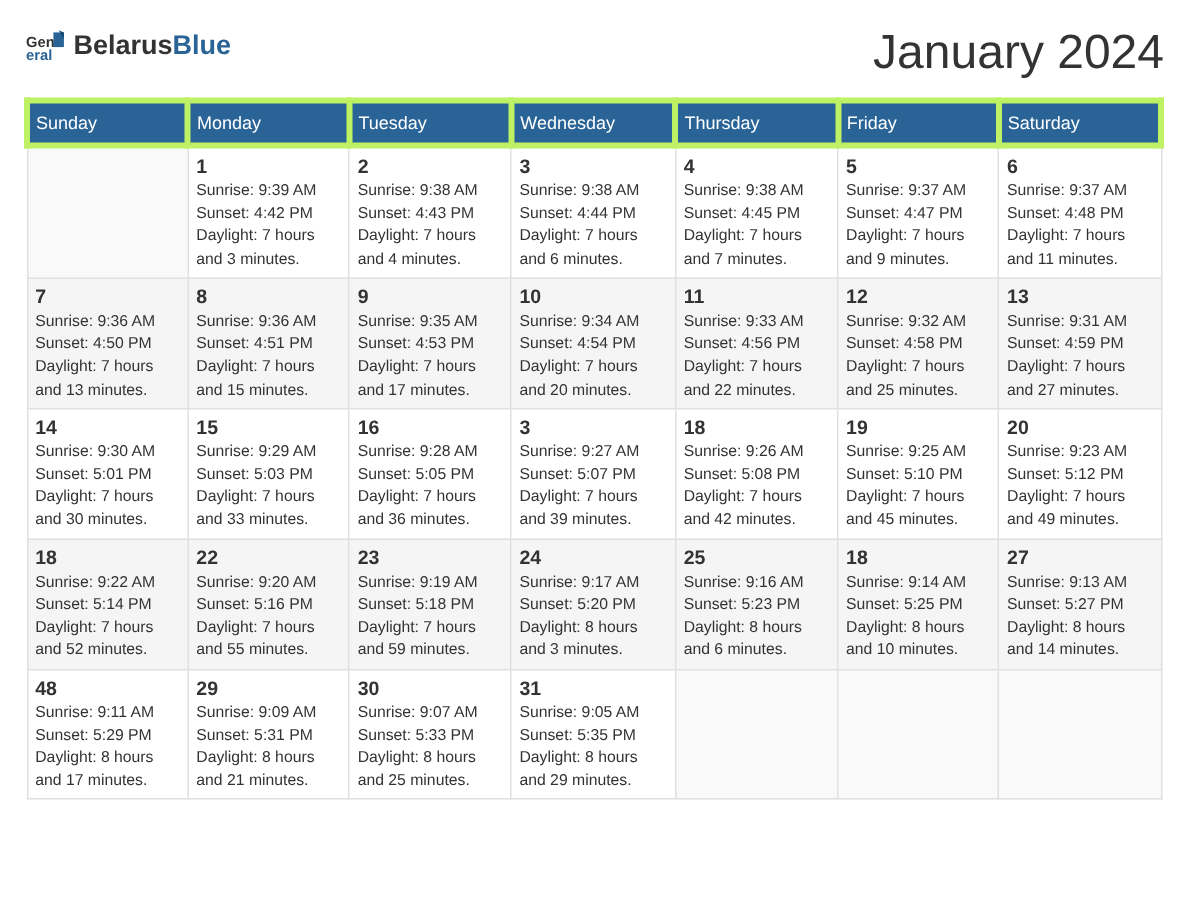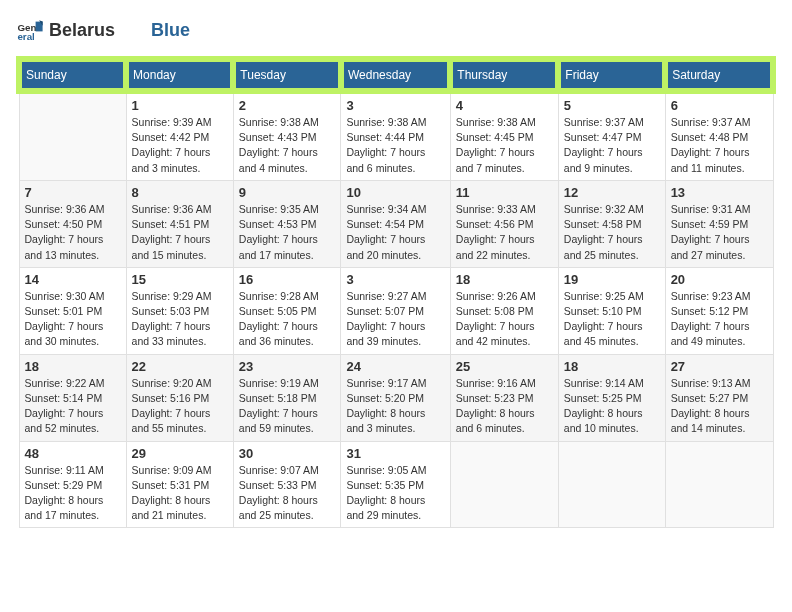--- a/index.html
+++ b/index.html
@@ -44,21 +44,21 @@
     }
     thead tr {
       background-color: #2a6496;
       color: #fff;
     }
     thead th {
       padding: 6px 4px;
       text-align: left;
       font-weight: normal;
       font-size: 12px;
-      border: 6px solid #bef264;
+      border: 4px solid #bef264;
     }
     tbody tr {
       border-bottom: 1px solid #ddd;
     }
     tbody td {
       vertical-align: top;
       padding: 4px 5px;
       border: 1px solid #e0e0e0;
       min-height: 70px;
       width: 113px;
@@ -90,24 +90,25 @@
 
 <div class="header">
   <div class="logo">
     <svg class="logo-icon" viewBox="0 0 40 40" xmlns="http://www.w3.org/2000/svg">
       <text x="2" y="22" font-size="14" font-weight="bold" fill="#333">Gen</text>
       <text x="2" y="34" font-size="14" font-weight="bold" fill="#2a6496">eral</text>
       <polygon points="28,8 38,8 38,22 28,22" fill="#2a6496"></polygon>
       <polygon points="33,6 38,8 38,14" fill="#1a4a70"></polygon>
     </svg>
     <div>
-      <span style="font-size:18px;font-weight:bold;color:#333;">Belarus</span><span style="font-size:18px;font-weight:bold;color:#2a6496;margin-left:36px;">Blue</span>
+      <span style="font-size:18px;font-weight:bold;color:#333;">Belarus</span><span style="font-size:18px;font-weight:bold;color:#2a6496;">Blue</span>
     </div>
   </div>
   <div class="title-block">
+    <div class="month-title">January 2024</div>
   </div>
 </div>
 
 <table>
   <thead>
     <tr>
     <th>Sunday</th>
         <th>Monday</th>
         <th>Tuesday</th>
         <th>Wednesday</th>

